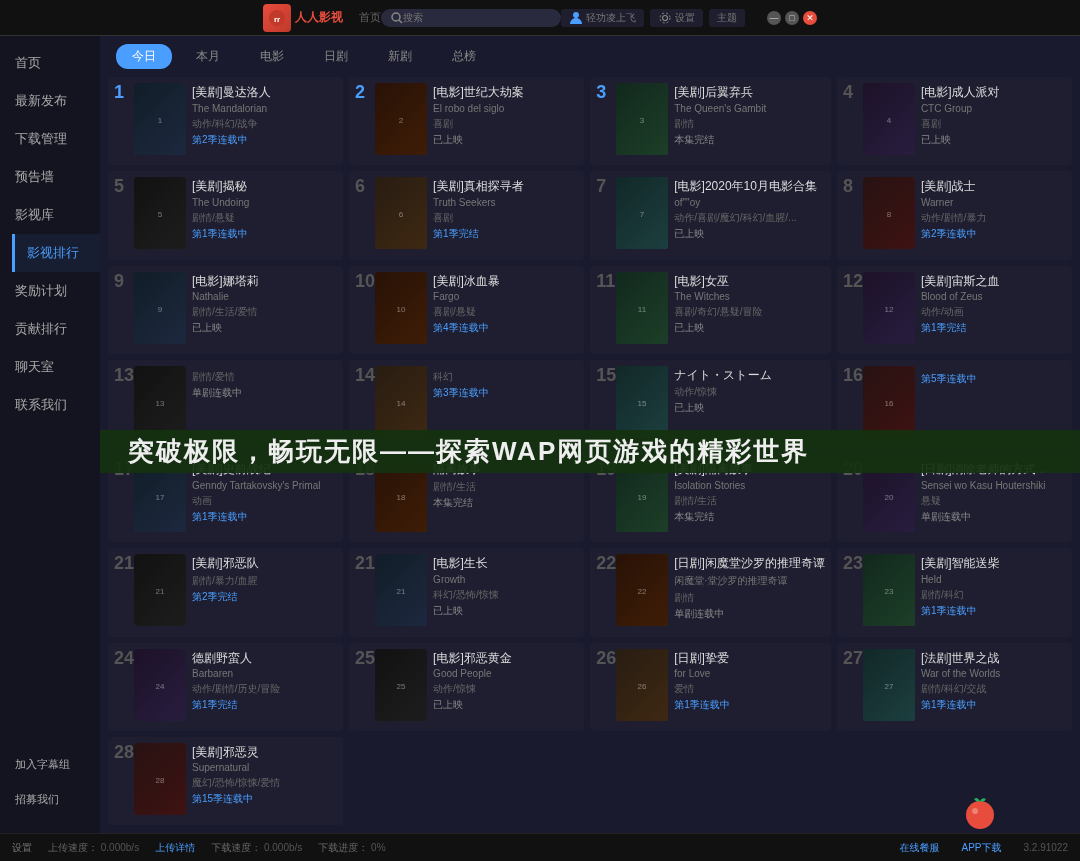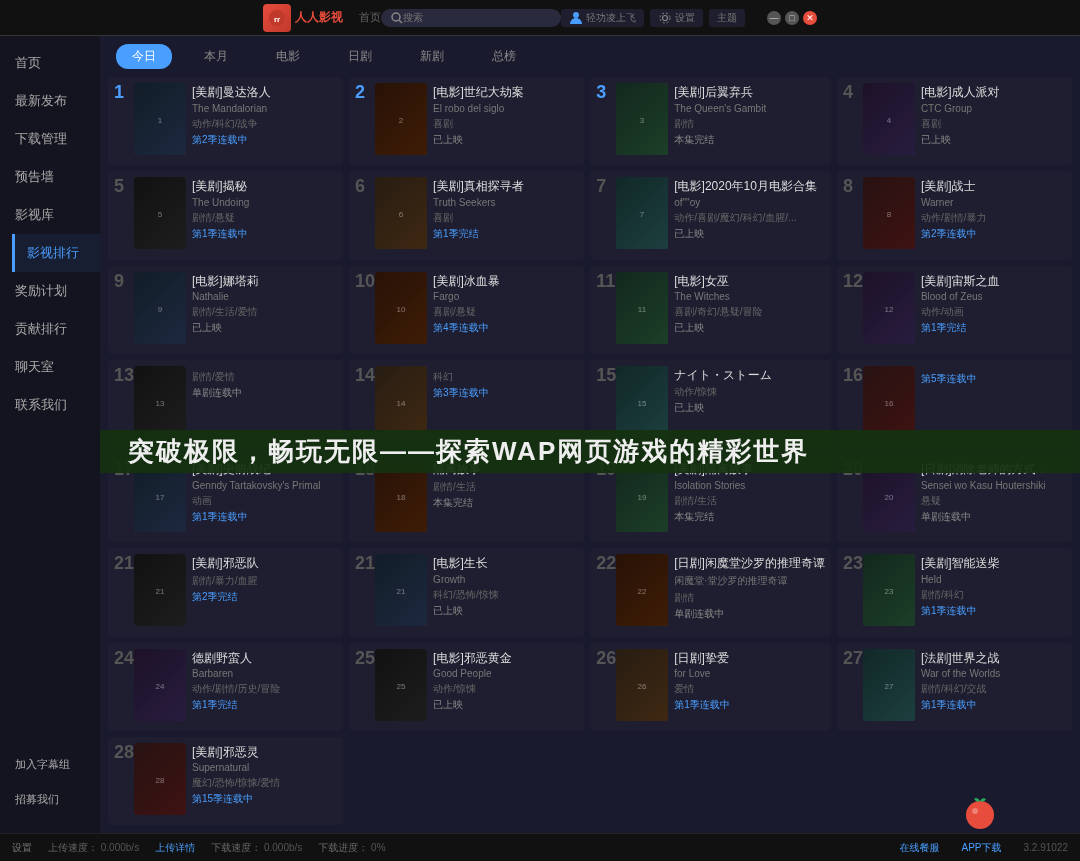--- a/index.html
+++ b/index.html
@@ -131,21 +131,21 @@
       flex-direction: column;
       background: #1a1a2e;
       overflow: hidden;
     }
 
     
     .filter-tabs {
       display: flex;
       align-items: center;
       padding: 8px 16px;
-      gap: 16px;
+      gap: 8px;
       background: #1a1a2e;
     }
     .filter-tab {
       padding: 4px 16px;
       border-radius: 12px;
       font-size: 12px;
       cursor: pointer;
       color: #888;
     }
     .filter-tab.active {

